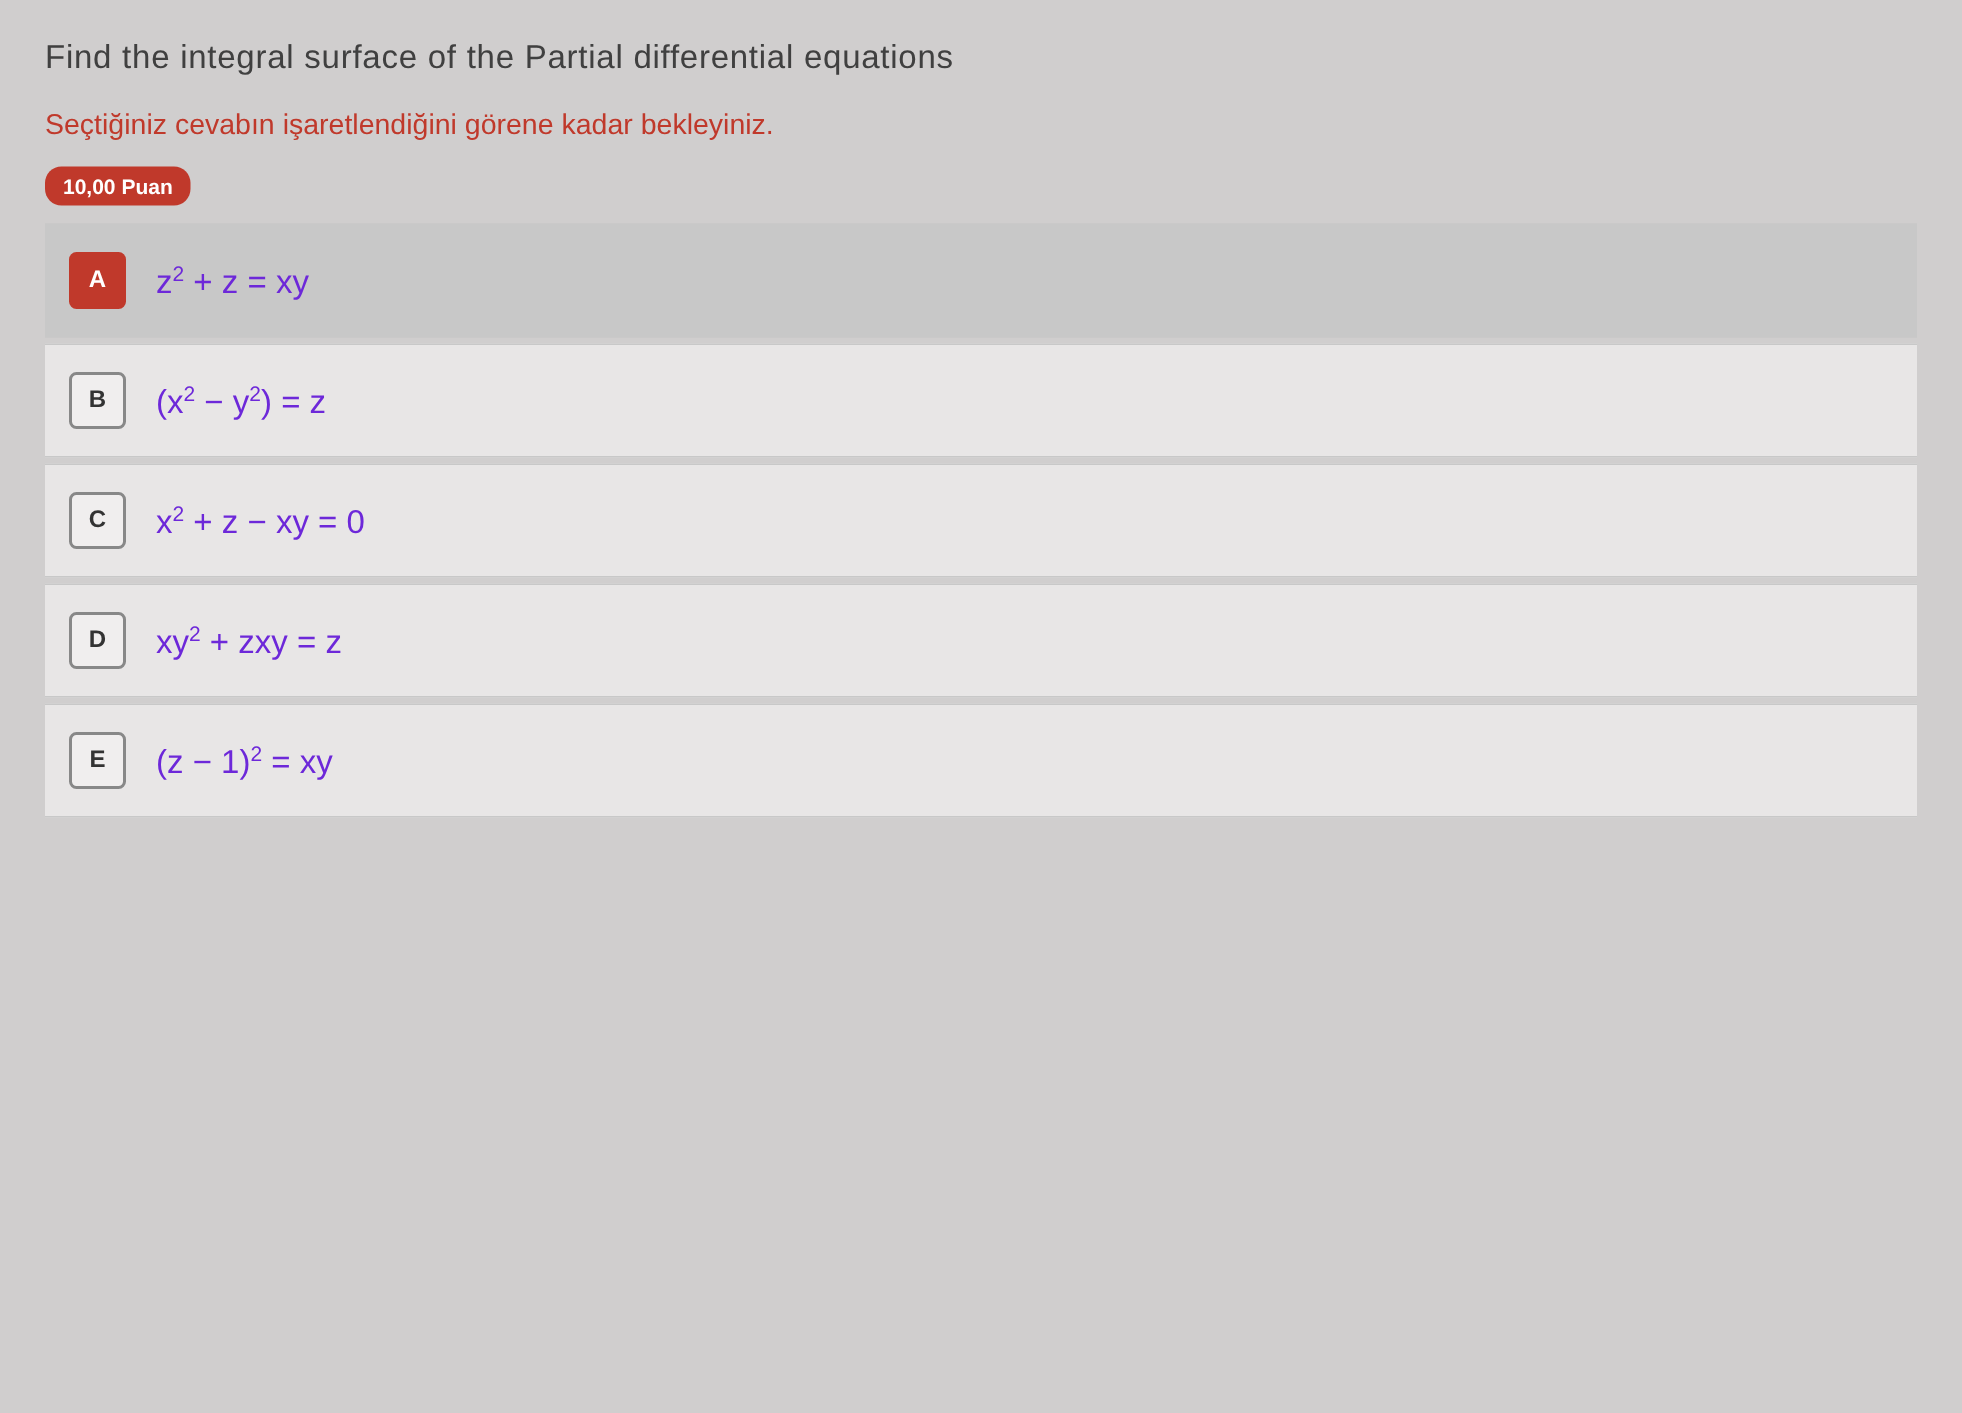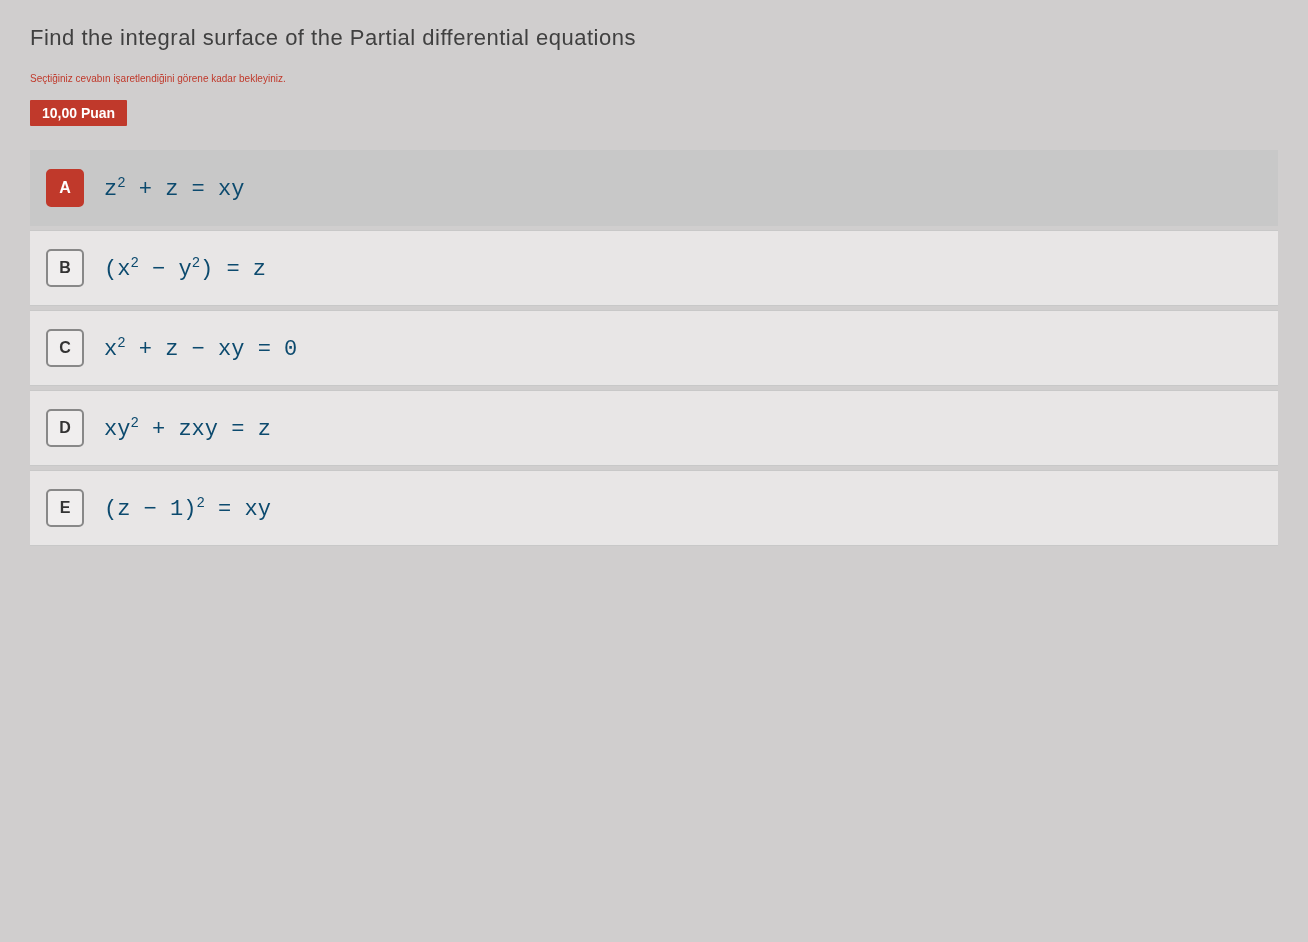--- a/index.html
+++ b/index.html
@@ -21,35 +21,35 @@
       color: #404040;
       line-height: 1.6;
       margin-bottom: 18px;
       font-family: Arial, sans-serif;
       font-weight: 400;
       letter-spacing: 0.5px;
     }
 
     .instruction-text {
       color: #c0392b;
-      font-size: 10px;
+      font-size: 19px;
       font-family: Arial, sans-serif;
       margin-bottom: 16px;
     }
 
     .points-badge {
       display: inline-block;
       background-color: #c0392b;
       color: white;
       font-size: 14px;
       font-family: Arial, sans-serif;
       font-weight: bold;
       padding: 5px 12px;
-      border-radius: 1px;
-      margin-bottom: 24px;
+      border-radius: 11px;
+      margin-bottom: 12px;
     }
 
     .options-container {
       display: flex;
       flex-direction: column;
       gap: 0;
     }
 
     .option-row {
       display: flex;
@@ -84,22 +84,22 @@
     }
 
     .option-label.selected-label {
       background-color: #c0392b;
       color: white;
       border-color: #c0392b;
     }
 
     .option-formula {
       font-size: 22px;
-      color: #0c4a6e;
-      font-family: Liberation Mono, monospace;
+      color: #6d28d9;
+      font-family: Liberation Sans, sans-serif;
     }
 
     sup {
       font-size: 14px;
     }
   </style>
 </head>
 <body>
 
 <div>

